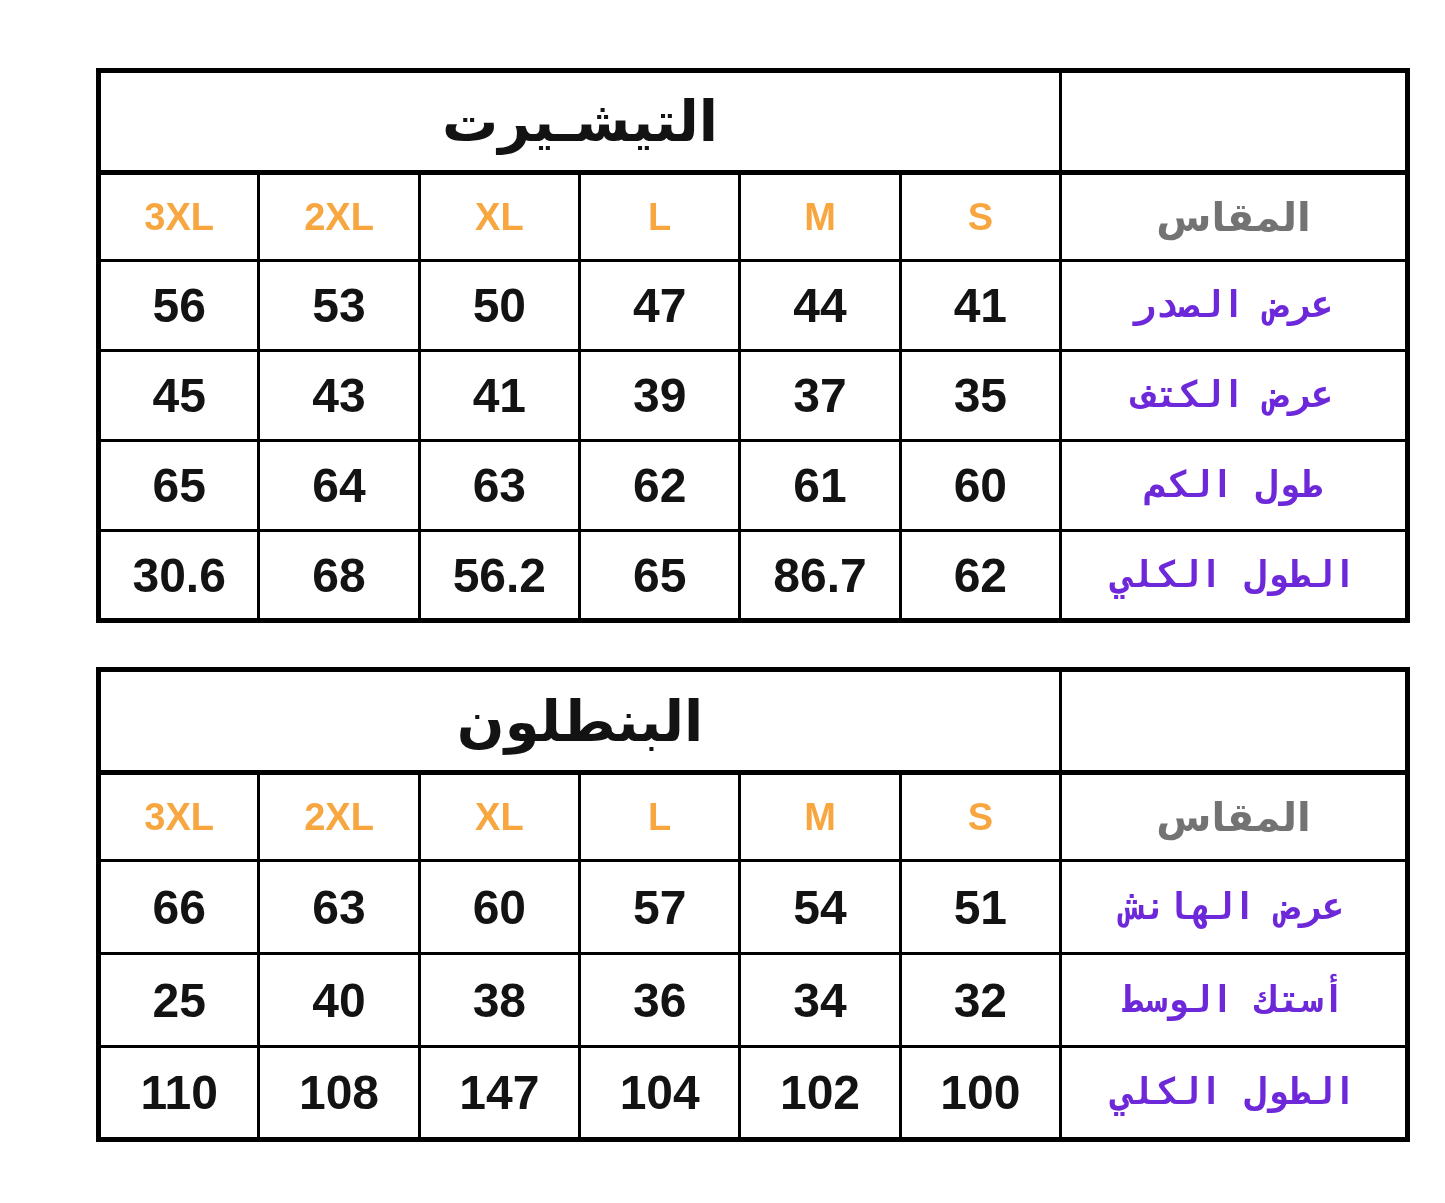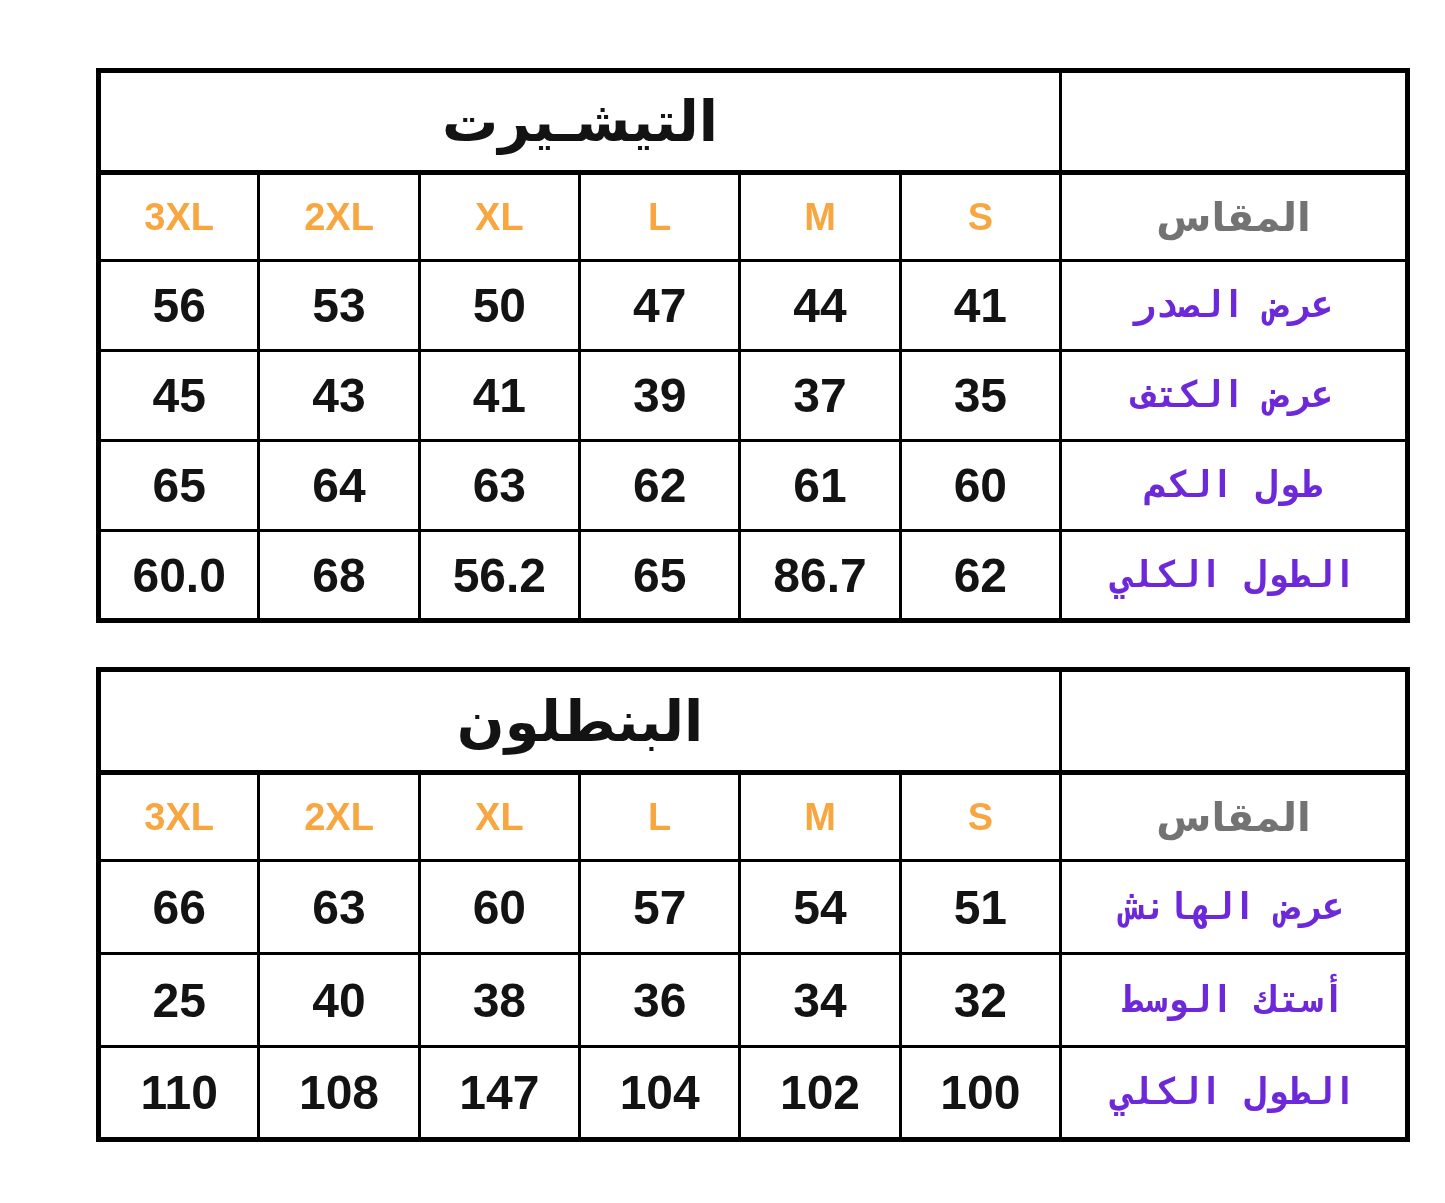--- a/index.html
+++ b/index.html
@@ -122,21 +122,21 @@
       <td class="val">64</td>
       <td class="val">65</td>
     </tr>
     <tr class="r-data">
       <td class="lbl">الطول الكلي</td>
       <td class="val">62</td>
       <td class="val">86.7</td>
       <td class="val">65</td>
       <td class="val">56.2</td>
       <td class="val">68</td>
-      <td class="val">60.0</td>
+      <td class="val">30.6</td>
     </tr>
   </tbody>
 </table>
 
 <table id="pants-table" class="size-table">
   <colgroup>
     <col class="c-label">
     <col span="6">
   </colgroup>
   <tbody>

